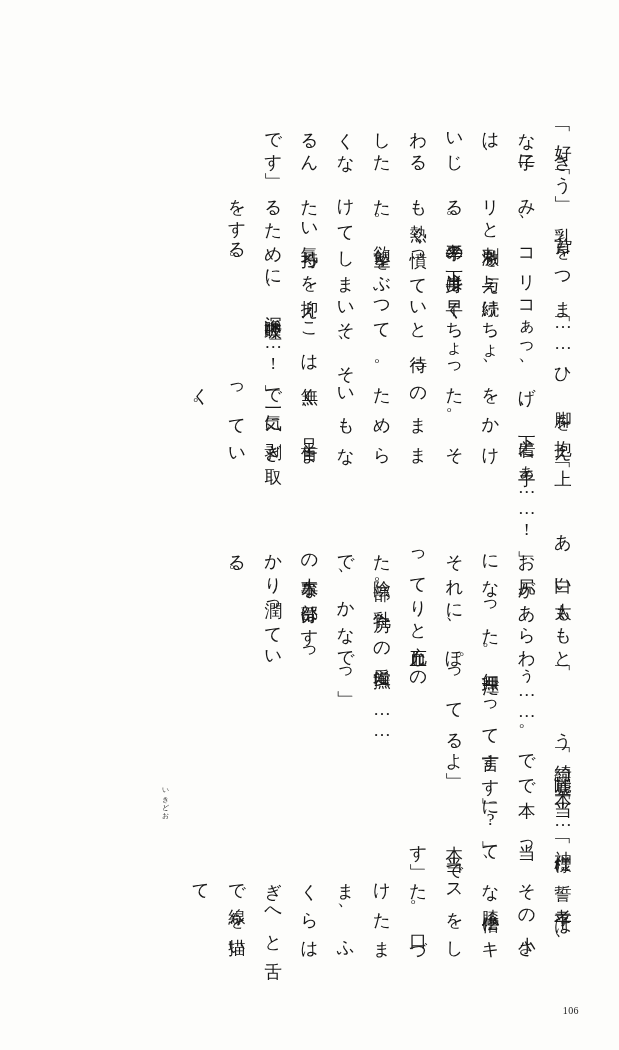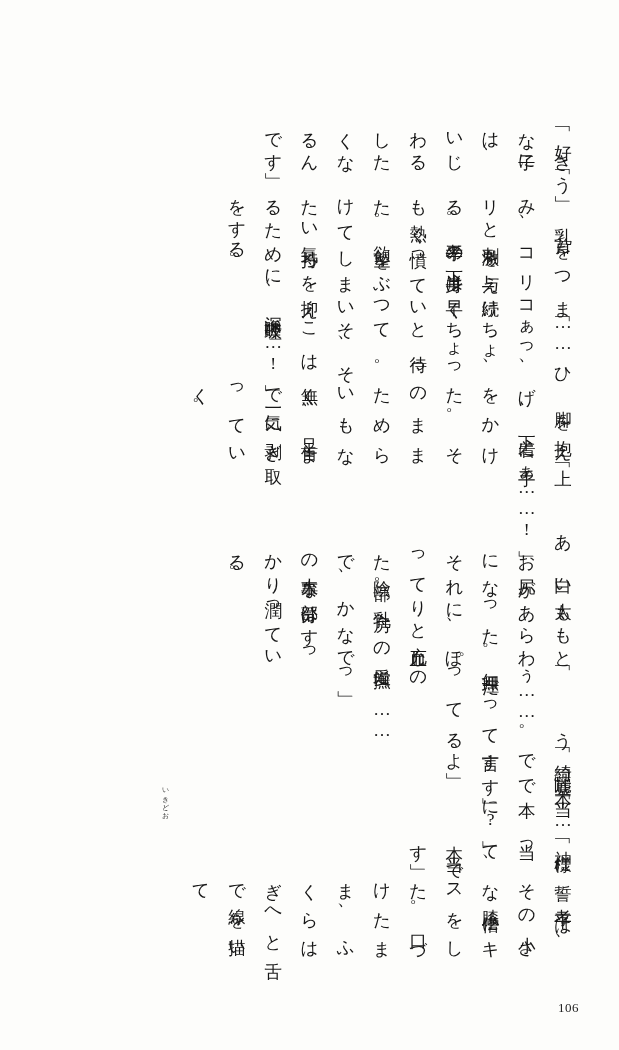--- a/index.html
+++ b/index.html
@@ -46,21 +46,21 @@
     text-orientation: upright;
     margin: 0;
     padding: 0;
     max-height: 830px;
     text-align: justify;
   }
   .page-number {
     position: absolute;
     right: 40px;
     bottom: 34px;
-    font-size: 13px;
+    font-size: 10px;
     font-family: "Liberation Serif", "DejaVu Serif", serif;
     color: #222;
     letter-spacing: 0.04em;
   }
   .ruby-mark {
     position: absolute;
     font-size: 7px;
     line-height: 1;
     color: #333;
     writing-mode: vertical-rl;

